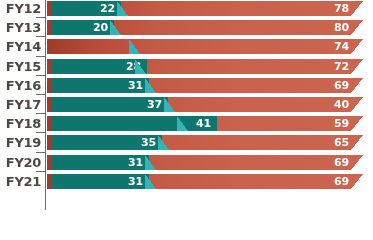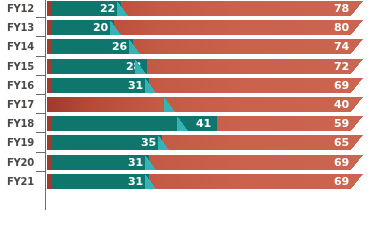--- a/index.html
+++ b/index.html
@@ -17,24 +17,24 @@
   .tick{
     position:absolute;width:9px;height:1px;background:#6e6a68;left:36px;
   }
 
   
   .row{
     position:absolute;left:0;height:15px;
   }
   .cat-label{
     position:absolute;left:0;width:41px;
-    text-align:center;
+    text-align:right;
     font-family:"DejaVu Sans","Liberation Sans",sans-serif;
     font-weight:bold;
-    font-size:10px;
+    font-size:13px;
     letter-spacing:-0.3px;
     color:#4d4846;
     line-height:15px;
     white-space:nowrap;
   }
 
   
   .bars{
     position:absolute;left:47px;top:0;height:15px;width:316px;
   }
@@ -121,23 +121,20 @@
           <div class="seam" style="left: 63px;"></div>
         </div>
       </div>
       <div class="row" style="top: 39.4px;">
         <div class="cat-label">FY14</div>
         <div class="bars">
           <div class="seg seg-right" style="width: 316px;">
             <span class="seg-val">74</span>
             <div class="cap"></div>
           </div>
-          <div class="seg seg-left" style="width: 82px;">
-            <span class="seg-val">26</span>
-          </div>
           <div class="seam" style="left: 82px;"></div>
         </div>
       </div>
       <div class="row" style="top: 58.6px;">
         <div class="cat-label">FY15</div>
         <div class="bars">
           <div class="seg seg-right" style="width: 316px;">
             <span class="seg-val">72</span>
             <div class="cap"></div>
           </div>
@@ -160,20 +157,23 @@
           <div class="seam" style="left: 98px;"></div>
         </div>
       </div>
       <div class="row" style="top: 97px;">
         <div class="cat-label">FY17</div>
         <div class="bars">
           <div class="seg seg-right" style="width: 316px;">
             <span class="seg-val">40</span>
             <div class="cap"></div>
           </div>
+          <div class="seg seg-left" style="width: 117px;">
+            <span class="seg-val">37</span>
+          </div>
           <div class="seam" style="left: 117px;"></div>
         </div>
       </div>
       <div class="row" style="top: 116.2px;">
         <div class="cat-label">FY18</div>
         <div class="bars">
           <div class="seg seg-right" style="width: 316px;">
             <span class="seg-val">59</span>
             <div class="cap"></div>
           </div>

